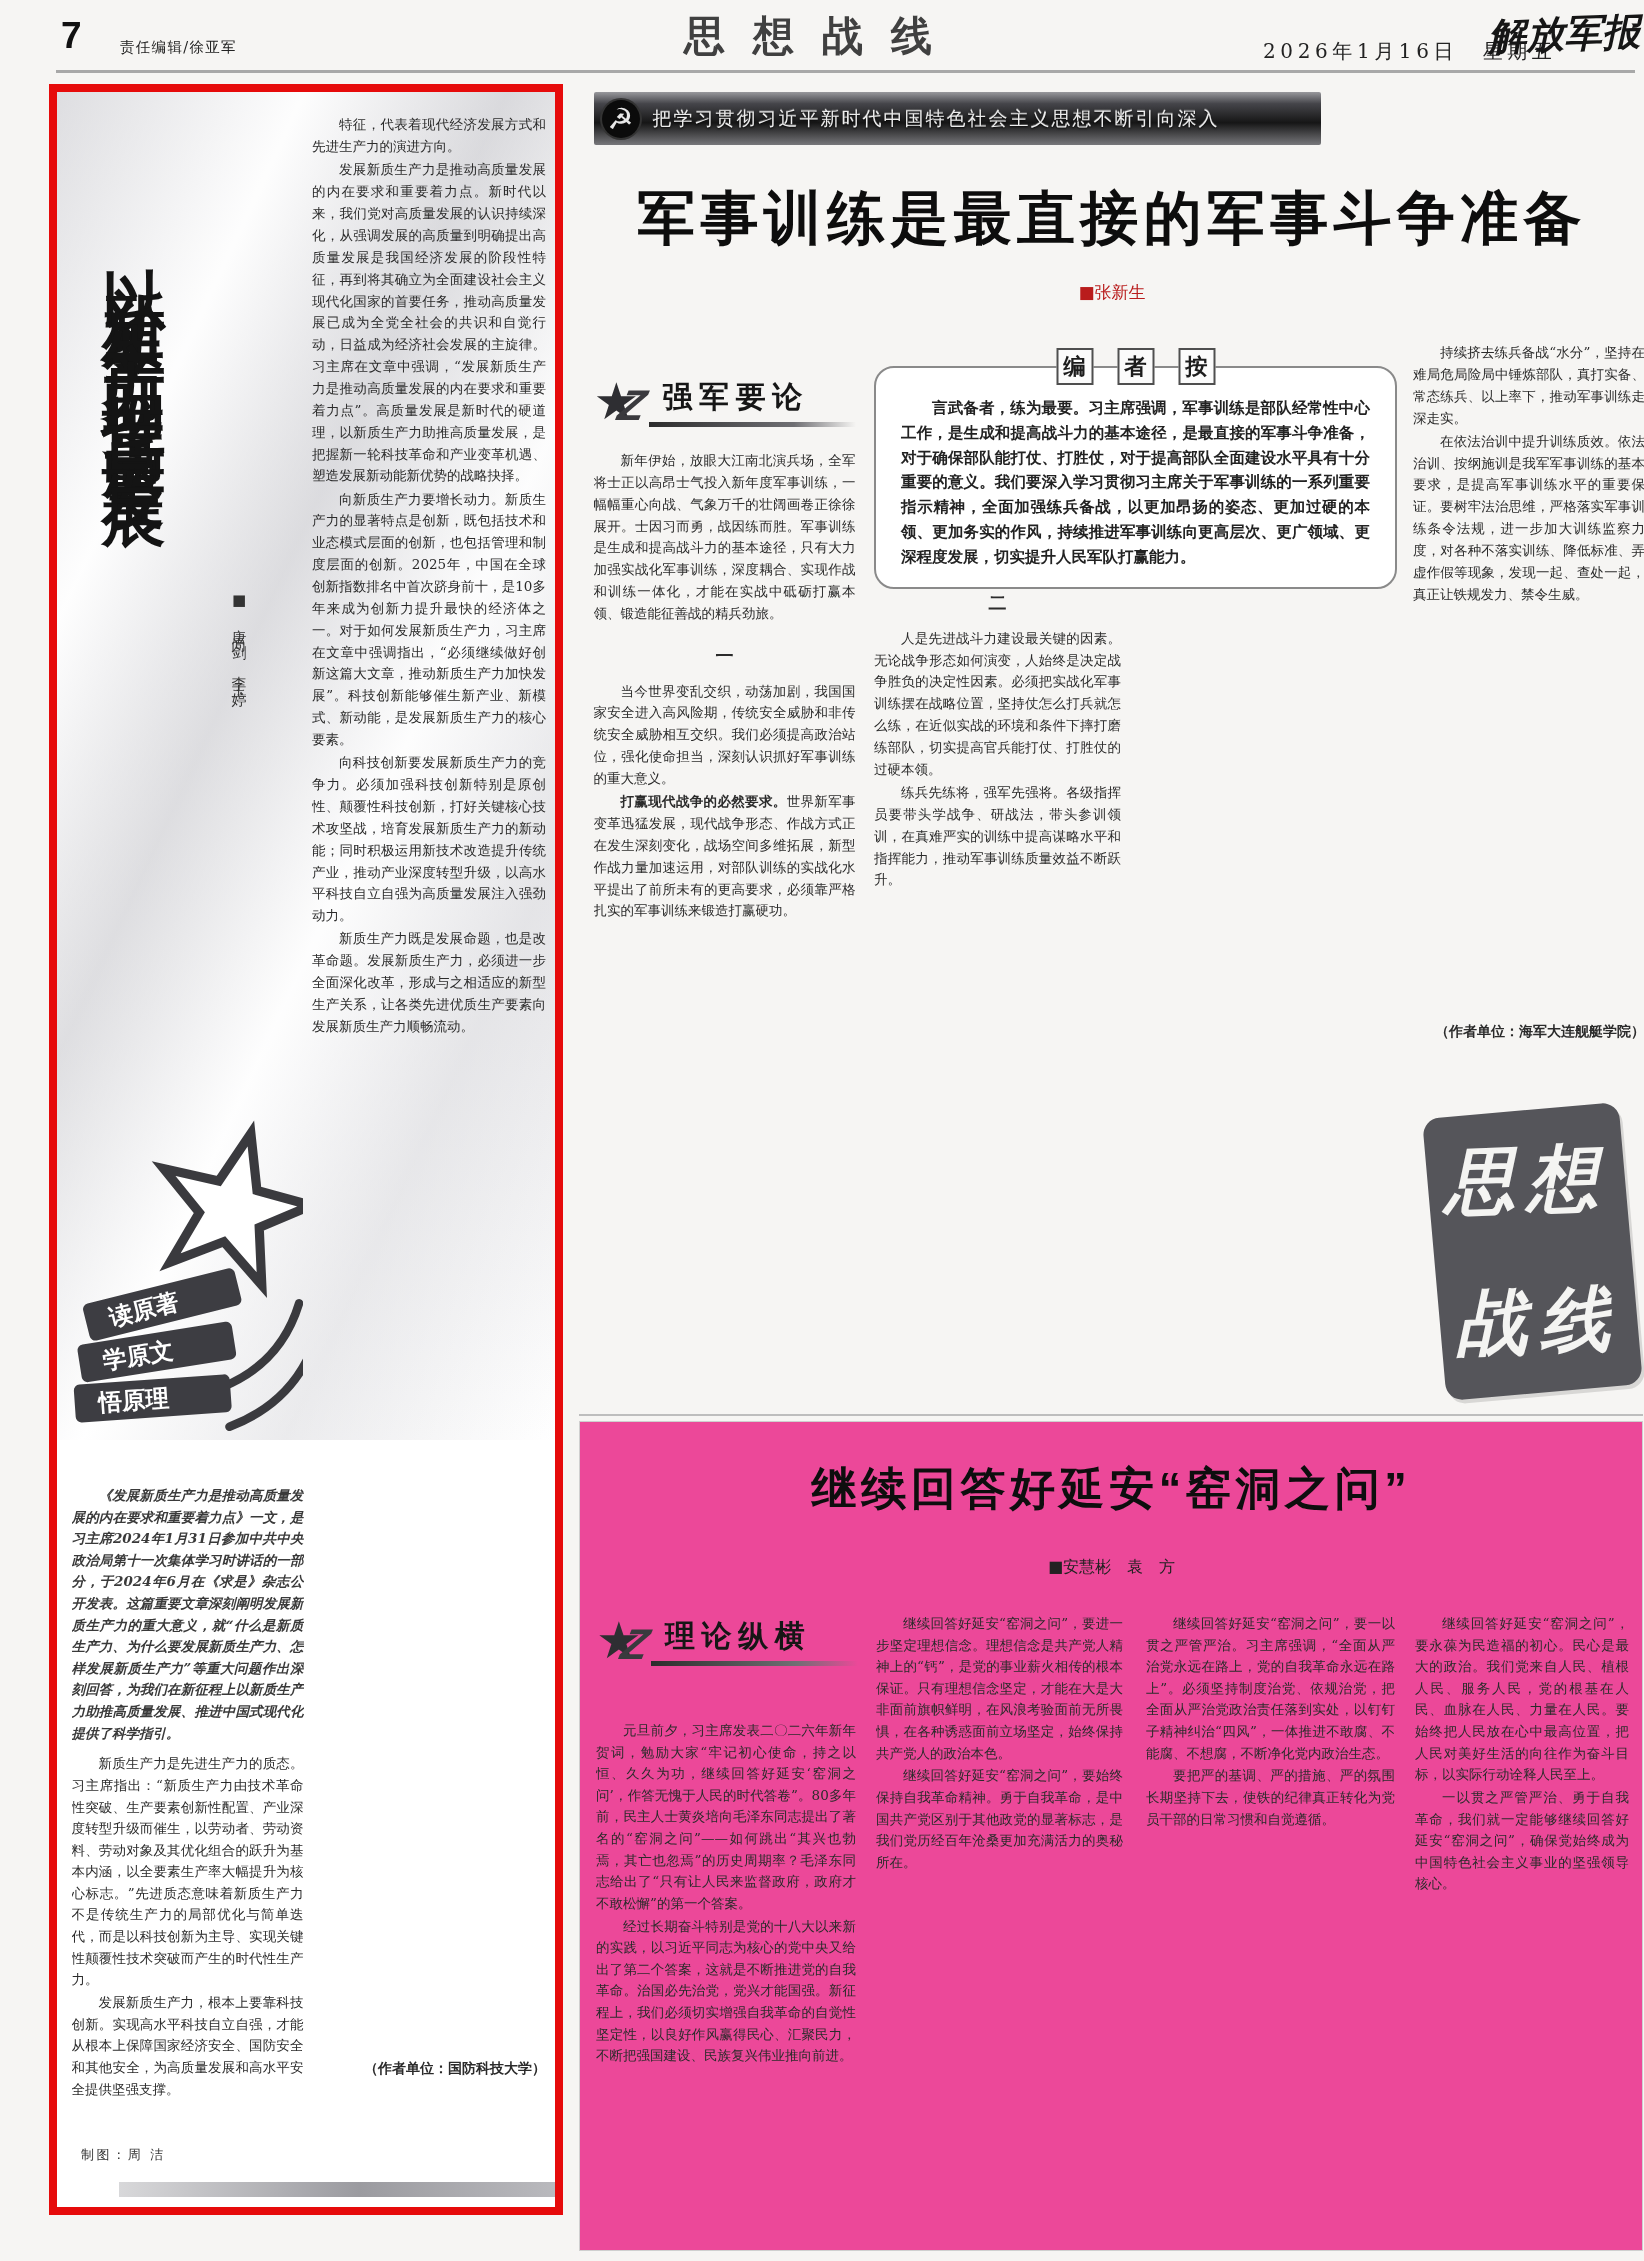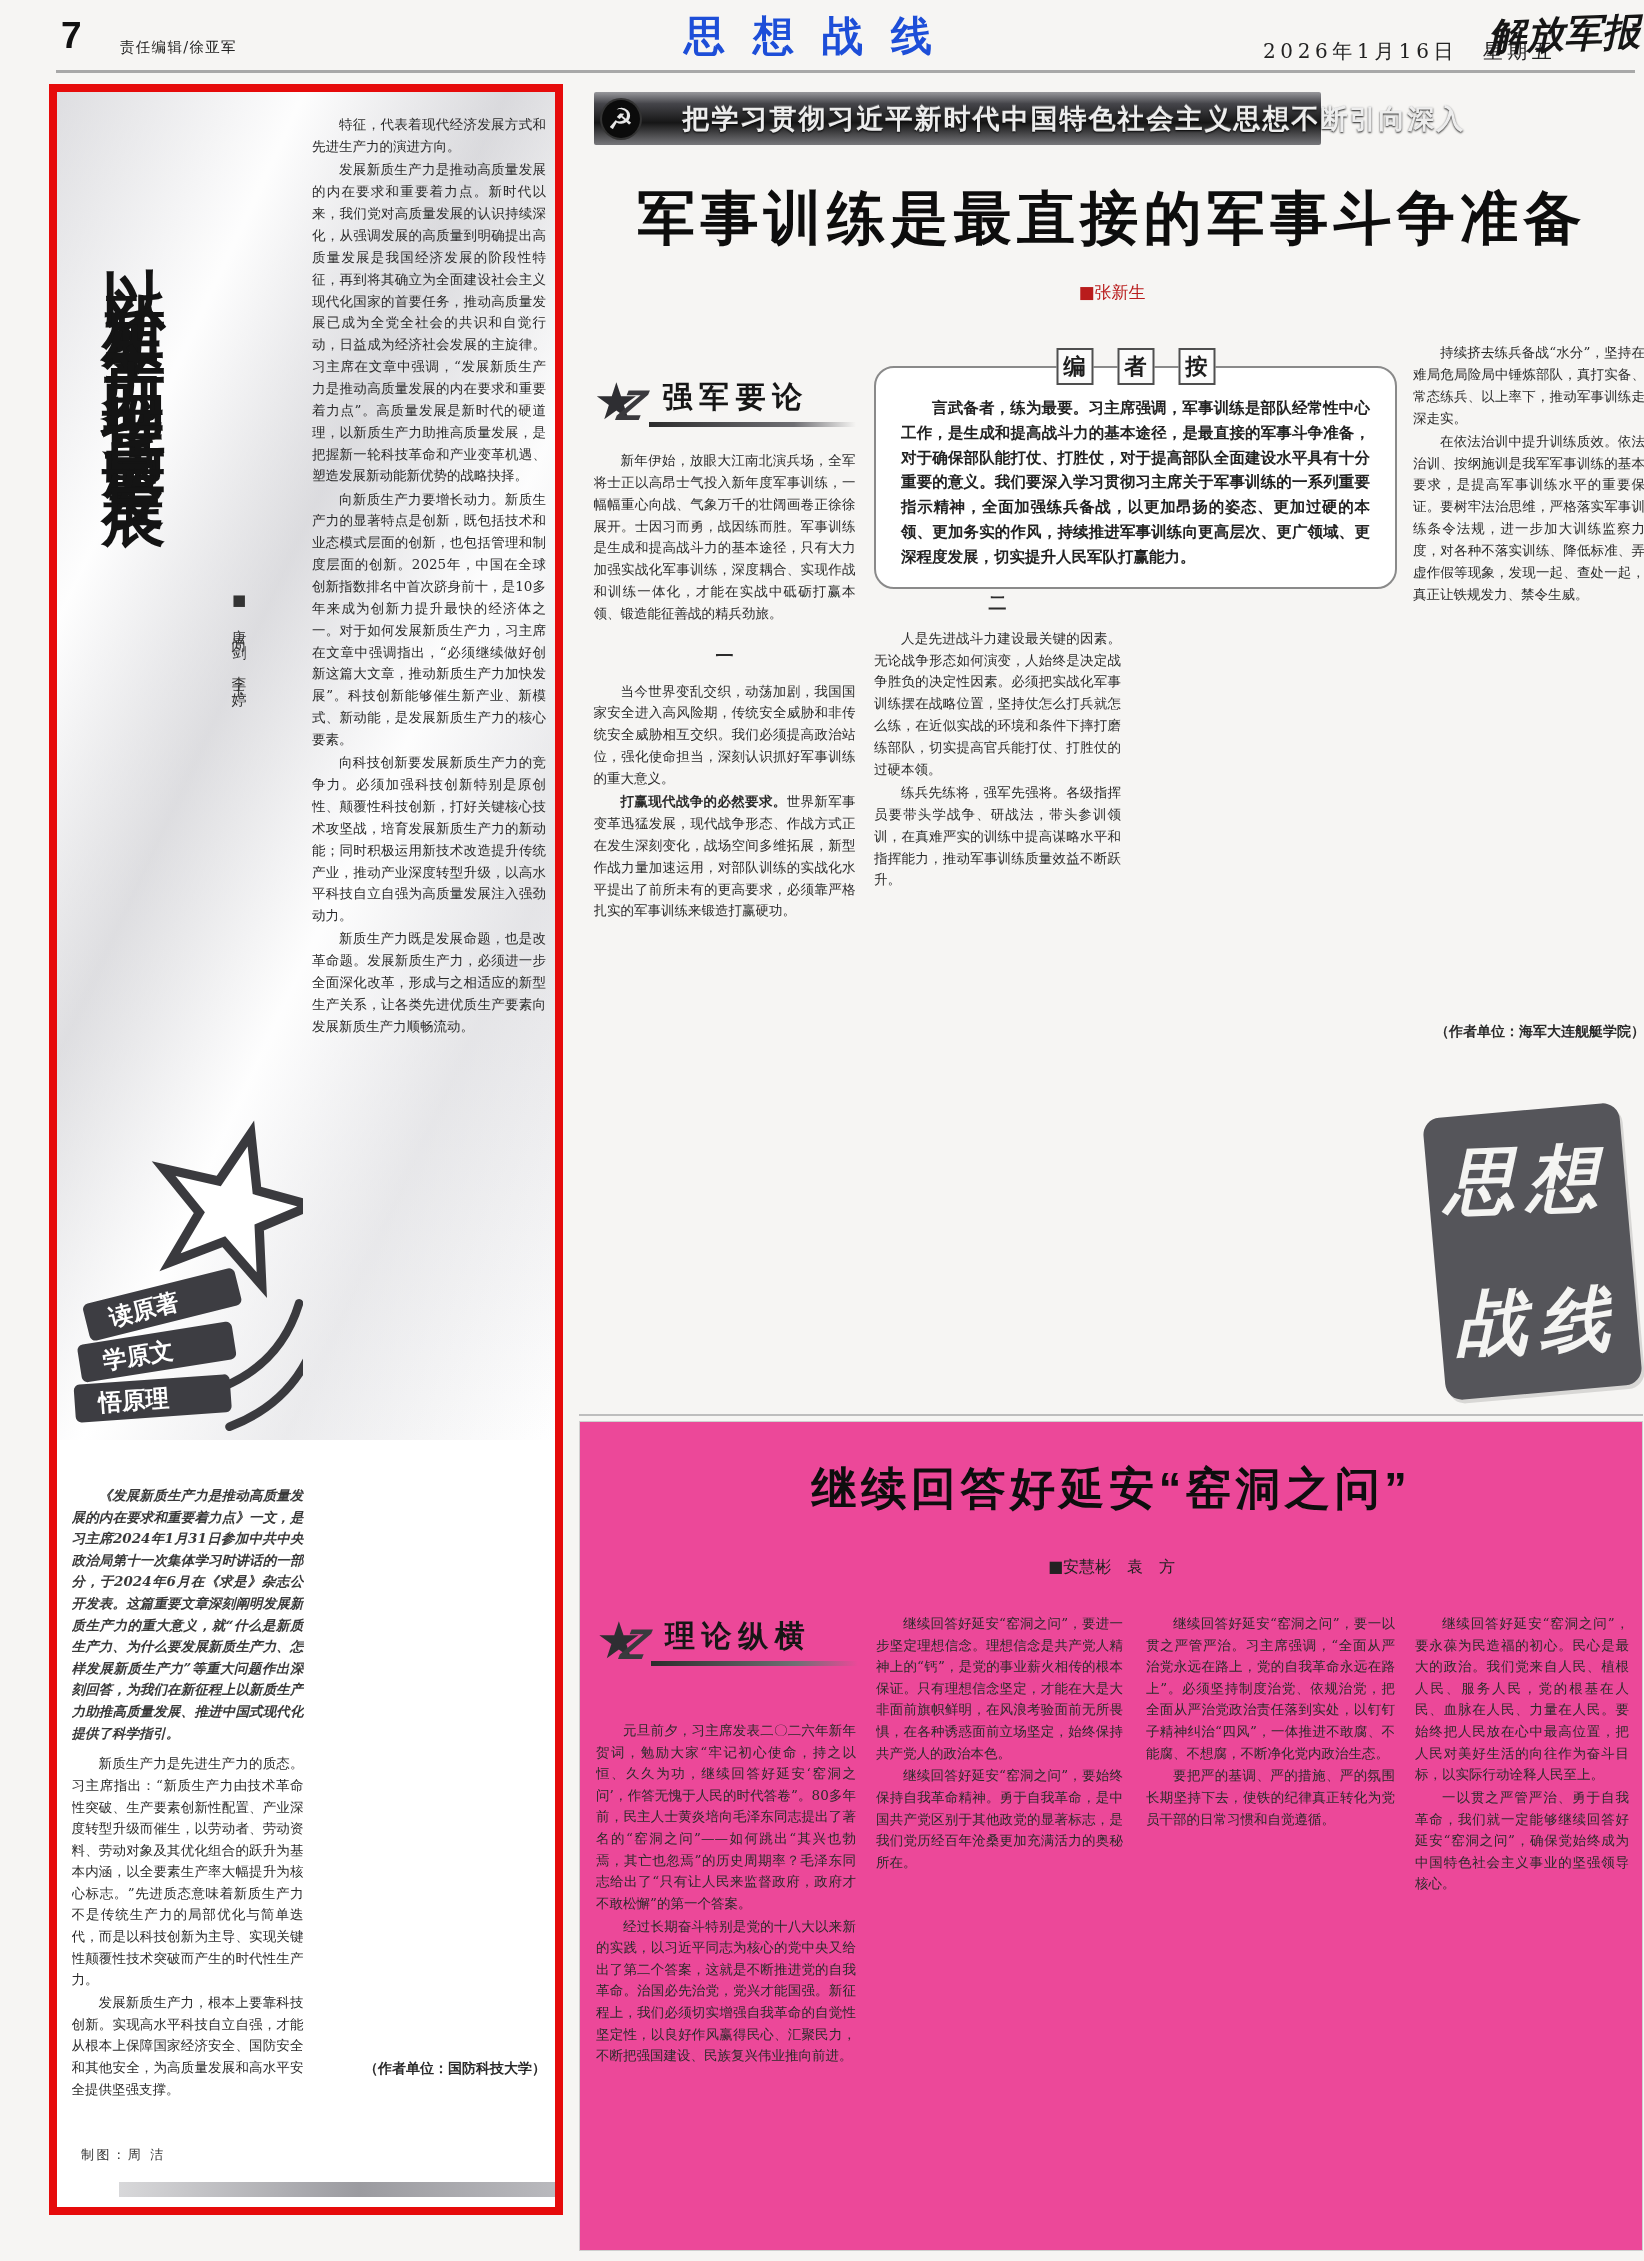--- a/index.html
+++ b/index.html
@@ -4,21 +4,21 @@
 <style>
   html,body{margin:0;padding:0;background:#e9e7e4;}
   .page{position:relative;width:1644px;height:2261px;background:#f6f5f3;overflow:hidden;
         font-family:"DejaVu Serif","Liberation Serif",serif;color:#2b2b2b;}
   .abs{position:absolute;}
 
   
   .hdr-number{left:61px;top:14.5px;font-family:"Liberation Sans",sans-serif;font-size:37px;font-weight:700;color:#111;}
   .hdr-editor{left:120px;top:38px;font-size:14.5px;color:#222;letter-spacing:1.3px;}
   .hdr-section{left:0;top:9.2px;width:1644px;text-align:center;font-family:"Liberation Sans",sans-serif;
-               font-size:41px;font-weight:900;letter-spacing:28px;color:#1d4ed8;}
+               font-size:41px;font-weight:900;letter-spacing:28px;color:#404040;}
   .hdr-date{left:1263px;top:38px;font-size:20px;letter-spacing:4.6px;color:#222;}
   .hdr-masthead{left:1488px;top:9.2px;font-size:38px;font-weight:900;font-style:italic;
                 font-family:"DejaVu Serif",serif;transform:rotate(-2deg);color:#161616;}
   .hdr-rule{left:56px;top:70px;width:1579px;height:3.3px;background:#a8a8a8;}
 
   
   .left-box{left:49px;top:84px;width:514px;height:2131px;background:#fff;border:8.6px solid #e60b0b;box-sizing:border-box;}
   .sheen{left:0;top:0;right:0;height:1348px;
     background:
       linear-gradient(115deg,rgba(210,210,214,.55) 0%,rgba(255,255,255,.9) 22%,rgba(195,195,200,.45) 40%,rgba(255,255,255,.85) 58%,rgba(205,205,210,.4) 76%,rgba(255,255,255,0) 100%),
@@ -34,22 +34,22 @@
   .credit{left:24px;bottom:43px;font-size:13px;letter-spacing:2.6px;color:#333;}
   .box-bottom-bar{left:62px;right:0;bottom:10.5px;height:14.5px;
       background:linear-gradient(90deg,#d8d8da 0%,#9b9ba0 55%,#b9b9bd 100%);}
 
   
   .main{left:579px;top:84px;width:1066px;height:1331px;}
   .banner{left:14.5px;top:8px;width:727px;height:53px;display:flex;align-items:center;gap:13px;padding-left:8px;box-sizing:border-box;
       background:linear-gradient(180deg,#98989c 0%,#45454a 22%,#161616 58%,#77777b 100%);border-radius:2px;}
   .emblem{width:38px;height:38px;border-radius:50%;background:#0b0b0b;color:#e8e8e8;font-size:29px;line-height:38px;
       text-align:center;flex:0 0 auto;box-shadow:0 0 0 2px #333;}
-  .banner-text{font-family:"Liberation Sans",sans-serif;font-size:27px;font-weight:700;letter-spacing:2px;color:#ededed;
-      text-shadow:0 1.3px 2px rgba(0,0,0,.9),0 -0.7px 0 rgba(255,255,255,.25);white-space:nowrap;margin-left:30px;}
+  .banner-text{font-family:"Liberation Sans",sans-serif;font-size:19px;font-weight:400;letter-spacing:2px;color:#ededed;
+      text-shadow:0 1.3px 2px rgba(0,0,0,.9),0 -0.7px 0 rgba(255,255,255,.25);white-space:nowrap;}
   .headline{left:0;top:96px;width:1066px;text-align:center;font-family:Liberation Sans, sans-serif;
       font-size:58px;font-weight:900;letter-spacing:5.3px;color:#0d0d0d;}
   .m-byline{left:0;top:197px;width:1066px;text-align:center;font-size:17px;color:#b91c1c;}
 
   .col-logo{display:flex;align-items:flex-end;position:relative;height:68px;}
   .logo-star{font-size:51px;color:#2e2e32;line-height:51px;}
   .logo-z{font-family:"Liberation Sans",sans-serif;font-style:italic;font-weight:900;font-size:43px;color:#3a3a3e;
       margin-left:-20px;transform:skewX(-12deg);line-height:43px;}
   .logo-label{font-family:"Liberation Sans",sans-serif;font-size:30px;font-weight:900;letter-spacing:6.6px;color:#161616;margin:0 0 9.2px 17px;}
   .logo-rule{position:absolute;left:55px;right:0;bottom:0;height:5.3px;

